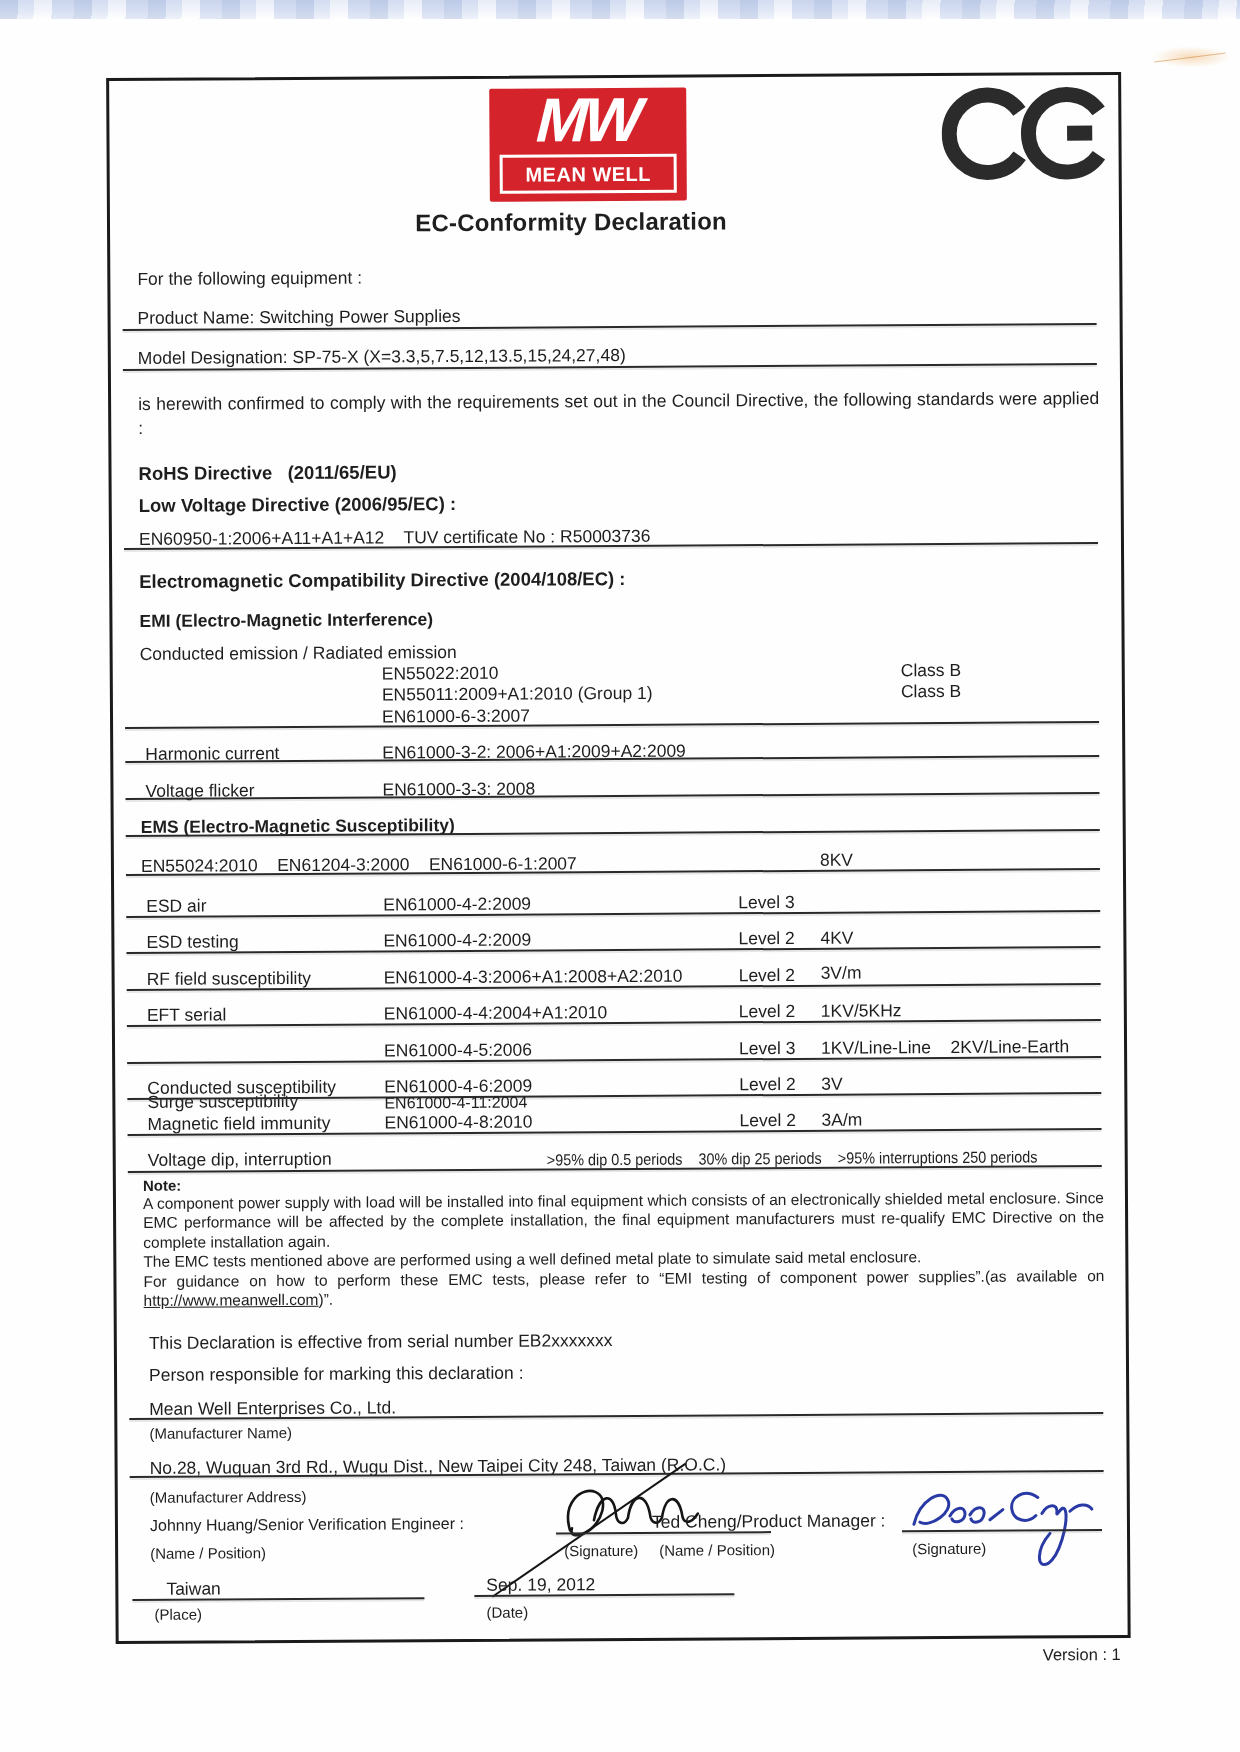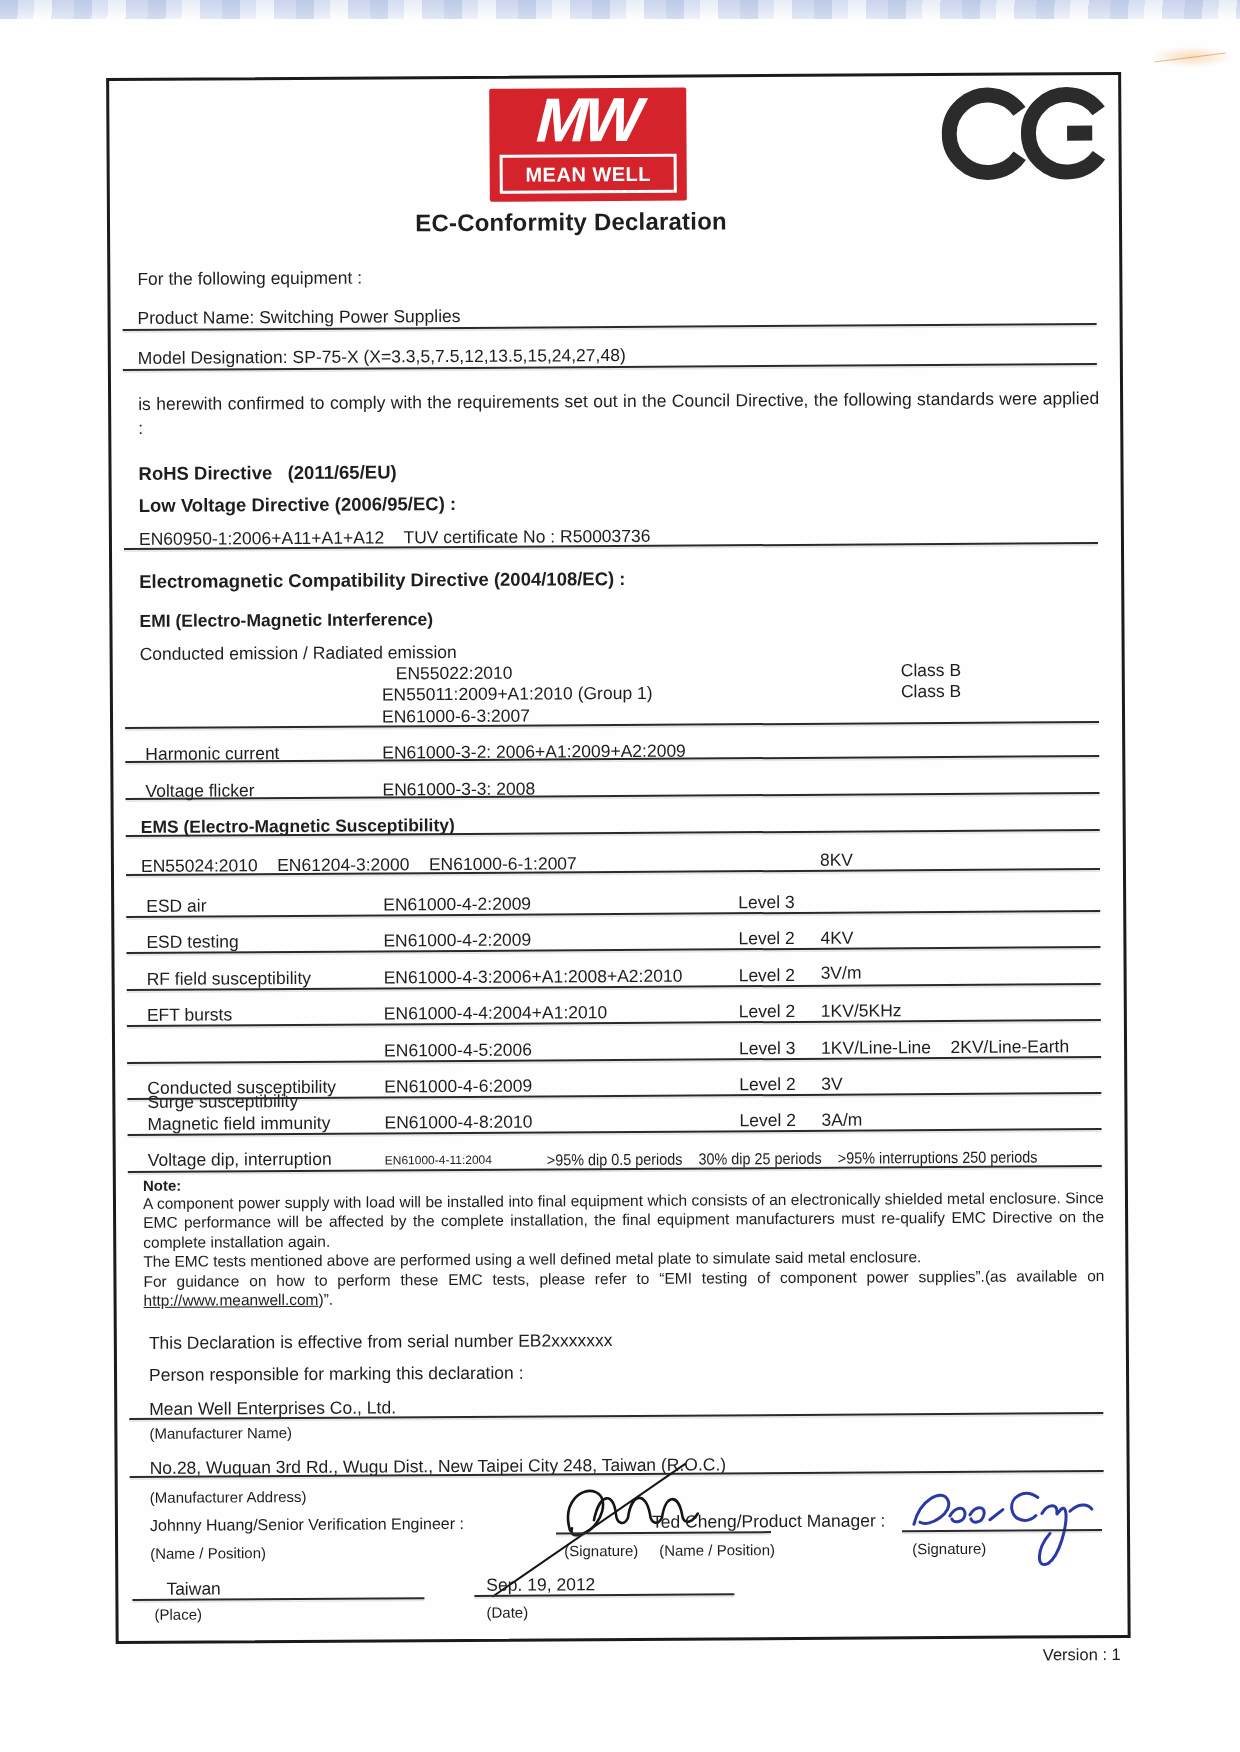--- a/index.html
+++ b/index.html
@@ -77,21 +77,21 @@
     <div class="para" style="left:141px;top:389px;width:961px">is herewith confirmed to comply with the requirements set out in the Council Directive, the following standards were applied :</div>
 
     <div class="t b h18" style="left:141px;top:460px">RoHS Directive   (2011/65/EU)</div>
     <div class="t b h18" style="left:141px;top:492px">Low Voltage Directive (2006/95/EC) :</div>
     <div class="t" style="left:141px;top:526px">EN60950-1:2006+A11+A1+A12    TUV certificate No : R50003736</div>
     <div class="rule" style="top:545px"></div>
     <div class="t b h18" style="left:141px;top:568px">Electromagnetic Compatibility Directive (2004/108/EC) :</div>
 
     <div class="t b" style="left:141px;top:608px">EMI (Electro-Magnetic Interference)</div>
     <div class="t" style="left:141px;top:641px">Conducted emission / Radiated emission</div>
-    <div class="t" style="left:397px;top:662px">EN55022:2010</div>
+    <div class="t" style="left:383px;top:662px">EN55022:2010</div>
     <div class="t" style="left:902px;top:662px">Class B</div>
     <div class="t" style="left:383px;top:683px">EN55011:2009+A1:2010 (Group 1)</div>
     <div class="t" style="left:902px;top:683px">Class B</div>
     <div class="t" style="left:383px;top:705px">EN61000-6-3:2007</div>
     <div class="rule" style="top:724px"></div>
 
     <div class="t" style="left:146px;top:741px">Harmonic current</div>
     <div class="t" style="left:383px;top:741px">EN61000-3-2: 2006+A1:2009+A2:2009</div>
     <div class="rule" style="top:758px"></div>
 
@@ -115,21 +115,21 @@
     <div class="t" style="left:738px;top:929px">Level 2</div>
     <div class="t" style="left:820px;top:929px">4KV</div>
     <div class="rule" style="top:949px"></div>
 
     <div class="t" style="left:146px;top:966px">RF field susceptibility</div>
     <div class="t" style="left:383px;top:966px">EN61000-4-3:2006+A1:2008+A2:2010</div>
     <div class="t" style="left:738px;top:966px">Level 2</div>
     <div class="t" style="left:820px;top:964px">3V/m</div>
     <div class="rule" style="top:986px"></div>
 
-    <div class="t" style="left:146px;top:1002px">EFT bursts</div>
+    <div class="t" style="left:146px;top:1002px">EFT serial</div>
     <div class="t" style="left:383px;top:1002px">EN61000-4-4:2004+A1:2010</div>
     <div class="t" style="left:738px;top:1002px">Level 2</div>
     <div class="t" style="left:820px;top:1002px">1KV/5KHz</div>
     <div class="rule" style="top:1022px"></div>
 
     <div class="t" style="left:146px;top:1089px">Surge susceptibility</div>
     <div class="t" style="left:383px;top:1039px">EN61000-4-5:2006</div>
     <div class="t" style="left:738px;top:1039px">Level 3</div>
     <div class="t" style="left:820px;top:1039px">1KV/Line-Line    2KV/Line-Earth</div>
     <div class="rule" style="top:1059px"></div>
@@ -140,21 +140,21 @@
     <div class="t" style="left:820px;top:1075px">3V</div>
     <div class="rule" style="top:1095px"></div>
 
     <div class="t" style="left:146px;top:1111px">Magnetic field immunity</div>
     <div class="t" style="left:383px;top:1111px">EN61000-4-8:2010</div>
     <div class="t" style="left:738px;top:1111px">Level 2</div>
     <div class="t" style="left:820px;top:1111px">3A/m</div>
     <div class="rule" style="top:1131px"></div>
 
     <div class="t" style="left:146px;top:1147px">Voltage dip, interruption</div>
-    <div class="t" style="left:383px;top:1149px;font-size:12px">EN61000-4-11:2004</div>
+    <div class="t" style="left:383px;top:1091px;font-size:16px">EN61000-4-11:2004</div>
     <div class="t cond" style="left:545px;top:1149px;font-size:16px">&gt;95% dip 0.5 periods    30% dip 25 periods    &gt;95% interruptions 250 periods</div>
     <div class="rule" style="top:1168px"></div>
 
     <div class="t b small" style="left:141px;top:1172px">Note:</div>
     <div class="note-block">
       <p>A component power supply with load will be installed into final equipment which consists of an electronically shielded metal enclosure. Since EMC performance will be affected by the complete installation, the final equipment manufacturers must re-qualify EMC Directive on the complete installation again.</p>
       <p>The EMC tests mentioned above are performed using a well defined metal plate to simulate said metal enclosure.</p>
       <p><span>For guidance on how to perform these EMC tests, please refer to “EMI testing of component power supplies”.(as available on </span><span class="link-underline">http://www.meanwell.com</span><span>)”.</span></p>
     </div>
 

